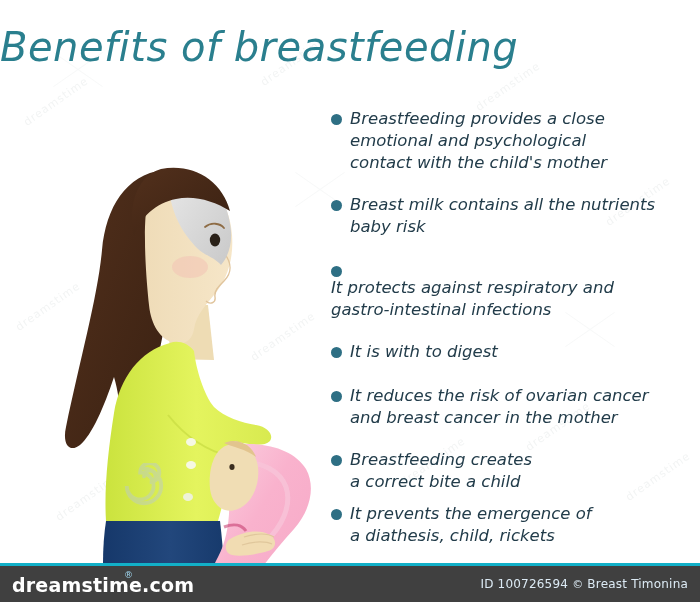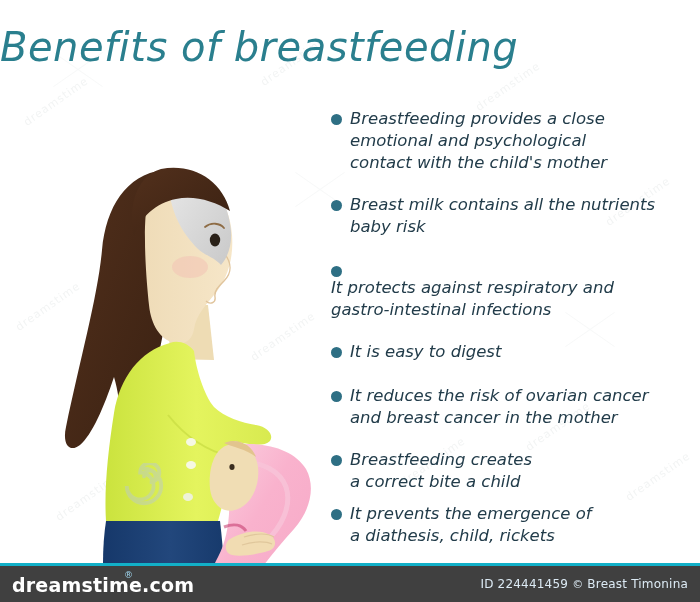--- a/index.html
+++ b/index.html
@@ -303,21 +303,21 @@
     </div>
 
     <div class="benefit" style="margin-bottom:20px;flex-direction:column;">
       <span class="bullet"></span>
       <span class="benefit-text">It protects against respiratory and
 gastro-intestinal infections</span>
     </div>
 
     <div class="benefit" style="margin-bottom:22px;">
       <span class="bullet"></span>
-      <span class="benefit-text">It is easy to digest</span>
+      <span class="benefit-text">It is with to digest</span>
     </div>
 
     <div class="benefit" style="margin-bottom:20px;">
       <span class="bullet"></span>
       <span class="benefit-text">It reduces the risk of ovarian cancer
 and breast cancer in the mother</span>
     </div>
 
     <div class="benefit indent" style="margin-bottom:10px;">
       <span class="bullet"></span>
@@ -331,20 +331,20 @@
  a diathesis, child, rickets</span>
     </div>
 
   </div>
 
   <div id="footer">
     <div id="footer-inner">
       <div id="brand">dreamstime.com</div>
       <div id="brand-reg">®</div>
       <div id="credit">
-        <span>ID 224441459</span>
+        <span>ID 100726594</span>
         <span class="cr">©</span>
         <span>Breast Timonina</span>
       </div>
     </div>
   </div>
 
 </div>
 
 </body></html>

